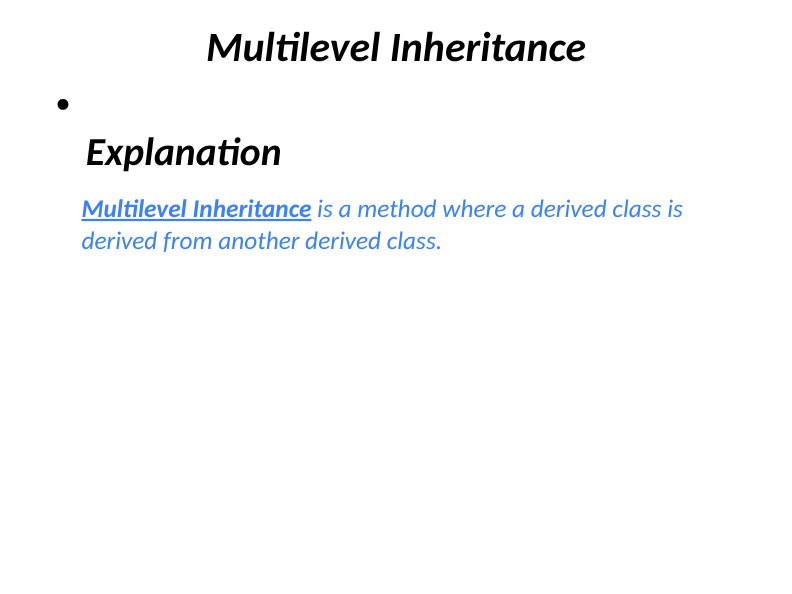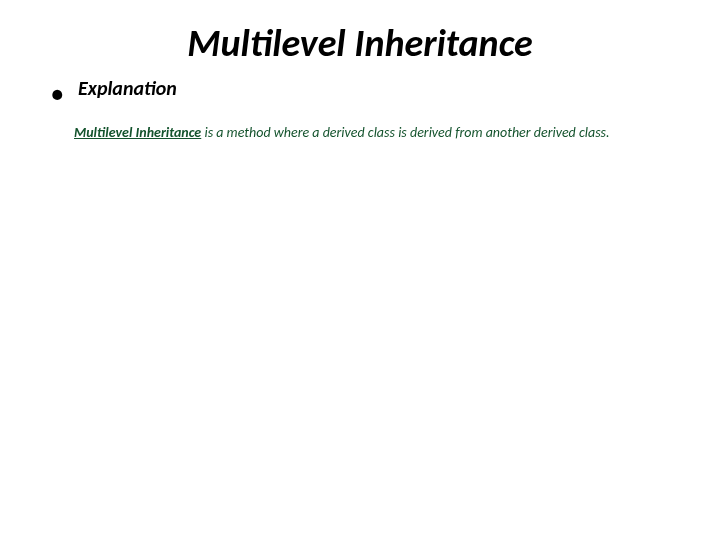--- a/index.html
+++ b/index.html
@@ -32,30 +32,31 @@
       margin-bottom: 16px;
     }
     .bullet-dot {
       font-size: 28px;
       line-height: 1;
       margin-right: 14px;
       margin-top: 4px;
       color: #000000;
     }
     .bullet-text {
-      font-size: 20px;
+      font-size: 36px;
       font-weight: bold;
       color: #000000;
+      margin-top: 40px;
     }
     .body-text {
-      font-size: 14px;
+      font-size: 23px;
       line-height: 1.25;
       padding-left: 24px;
       padding-right: 30px;
-      color: #14532d;
+      color: #3b82f6;
     }
     .underlined-bold {
       font-weight: bold;
       text-decoration: underline;
     }
   </style>
 </head>
 <body>
 
 <div class="title">Multilevel Inheritance</div>

